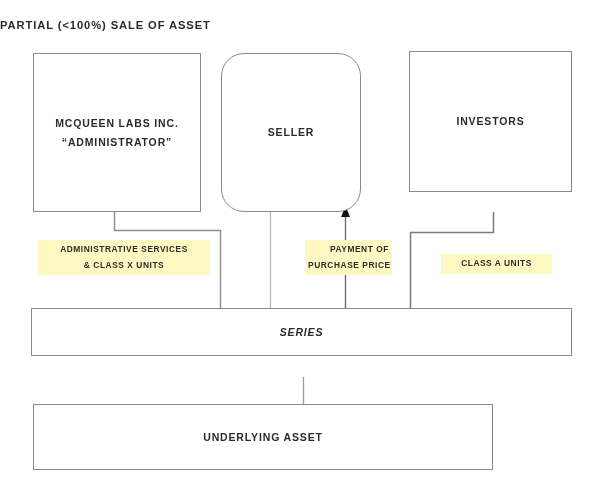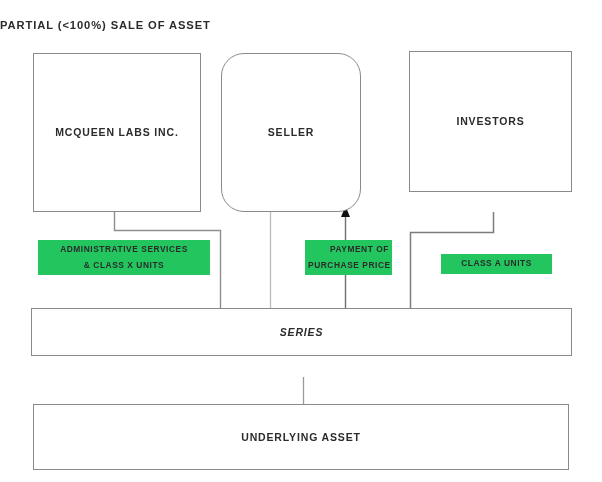--- a/index.html
+++ b/index.html
@@ -57,21 +57,21 @@
     white-space: nowrap;
   }
   .edge-label {
     position: absolute;
     text-align: center;
     color: #2b2b2b;
     font-size: 8.4px;
     font-weight: bold;
     letter-spacing: 0.55px;
     line-height: 1.85;
-    background: #22c55e;
+    background: #fef9c3;
     white-space: nowrap;
   }
   .edge-label span { display: block; }
 </style>
 </head>
 <body>
 
 <div id="canvas">
 
   <div class="diagram-title">PARTIAL (&lt;100%) SALE OF ASSET</div>
@@ -95,20 +95,21 @@
       <path d="M493.5,212 L493.5,232.5 L410.5,232.5 L410.5,308" fill="none" stroke="#7d7d7d" stroke-width="1.5"></path>
     </g>
 
     <g>
       <path d="M303.5,377 L303.5,404" fill="none" stroke="#9a9a9a" stroke-width="1.3"></path>
     </g>
   </svg>
 
   <div class="node" style="left:33px; top:53px; width:168px; height:159px;">
     <div class="node-label">MCQUEEN LABS INC.</div>
+    <div class="node-label">“ADMINISTRATOR”</div>
   </div>
 
   <div class="node" style="left:221px; top:53px; width:140px; height:159px;border-radius:23px;">
     <div class="node-label">SELLER</div>
   </div>
 
   <div class="node" style="left:409px; top:51px; width:163px; height:141px;">
     <div class="node-label">INVESTORS</div>
   </div>
 
@@ -124,17 +125,17 @@
   </div>
 
   <div class="edge-label" style="left:441px; top:254px; width:105px; padding:2px 3px;">
     <span>CLASS A UNITS</span>
   </div>
 
   <div class="node" style="left:31px; top:308px; width:541px; height:48px;font-style:italic;">
     <div class="node-label">SERIES</div>
   </div>
 
-  <div class="node" style="left:33px; top:404px; width:536px; height:66px;">
+  <div class="node" style="left:33px; top:404px; width:460px; height:66px;">
     <div class="node-label">UNDERLYING ASSET</div>
   </div>
 
 </div>
 
 </body></html>

